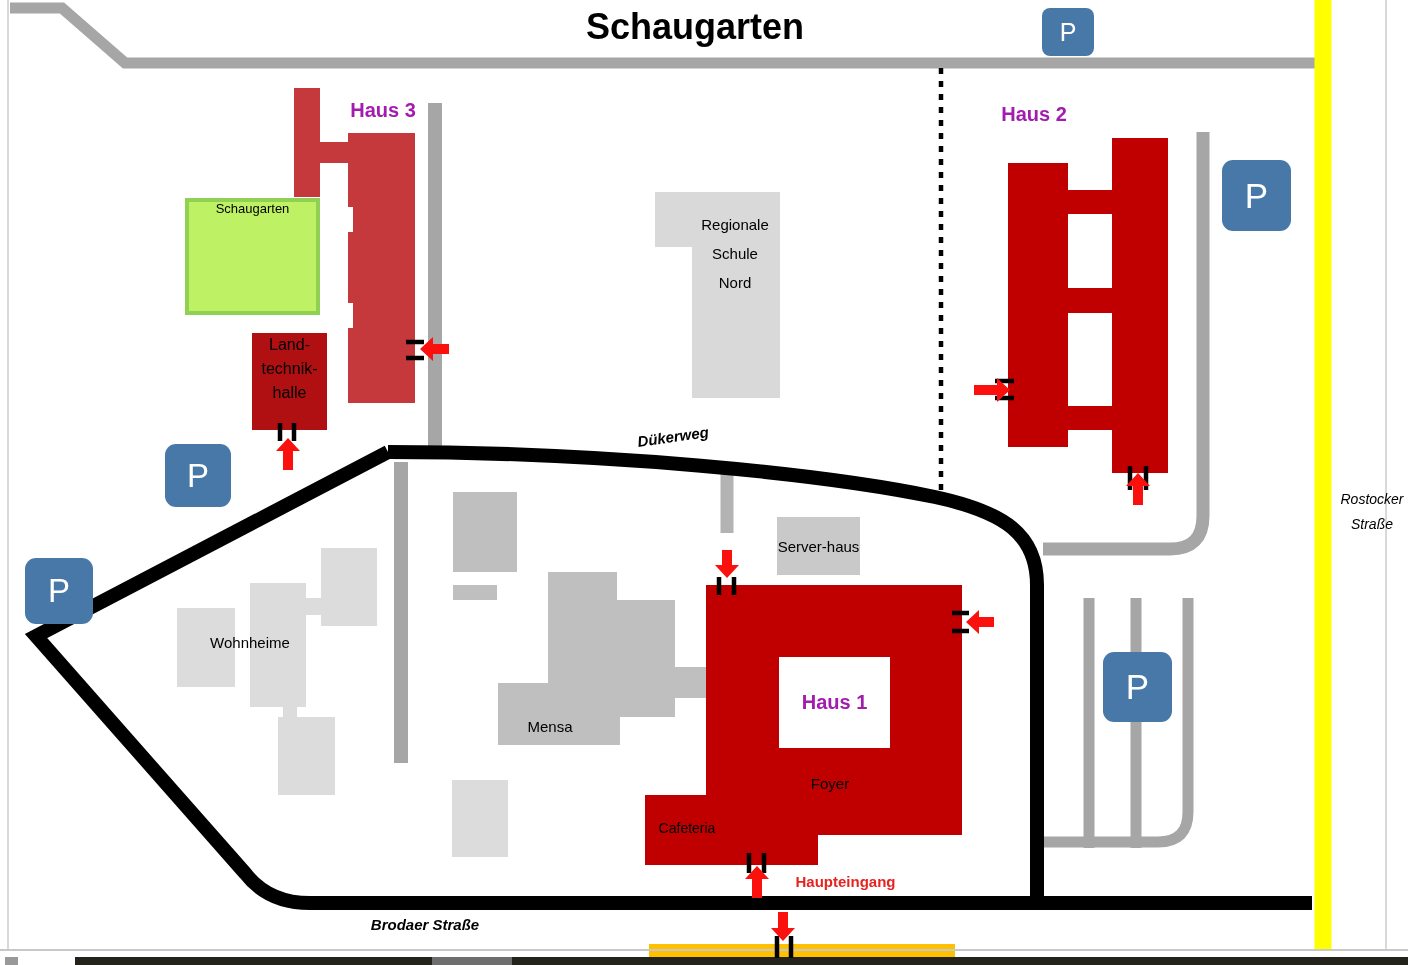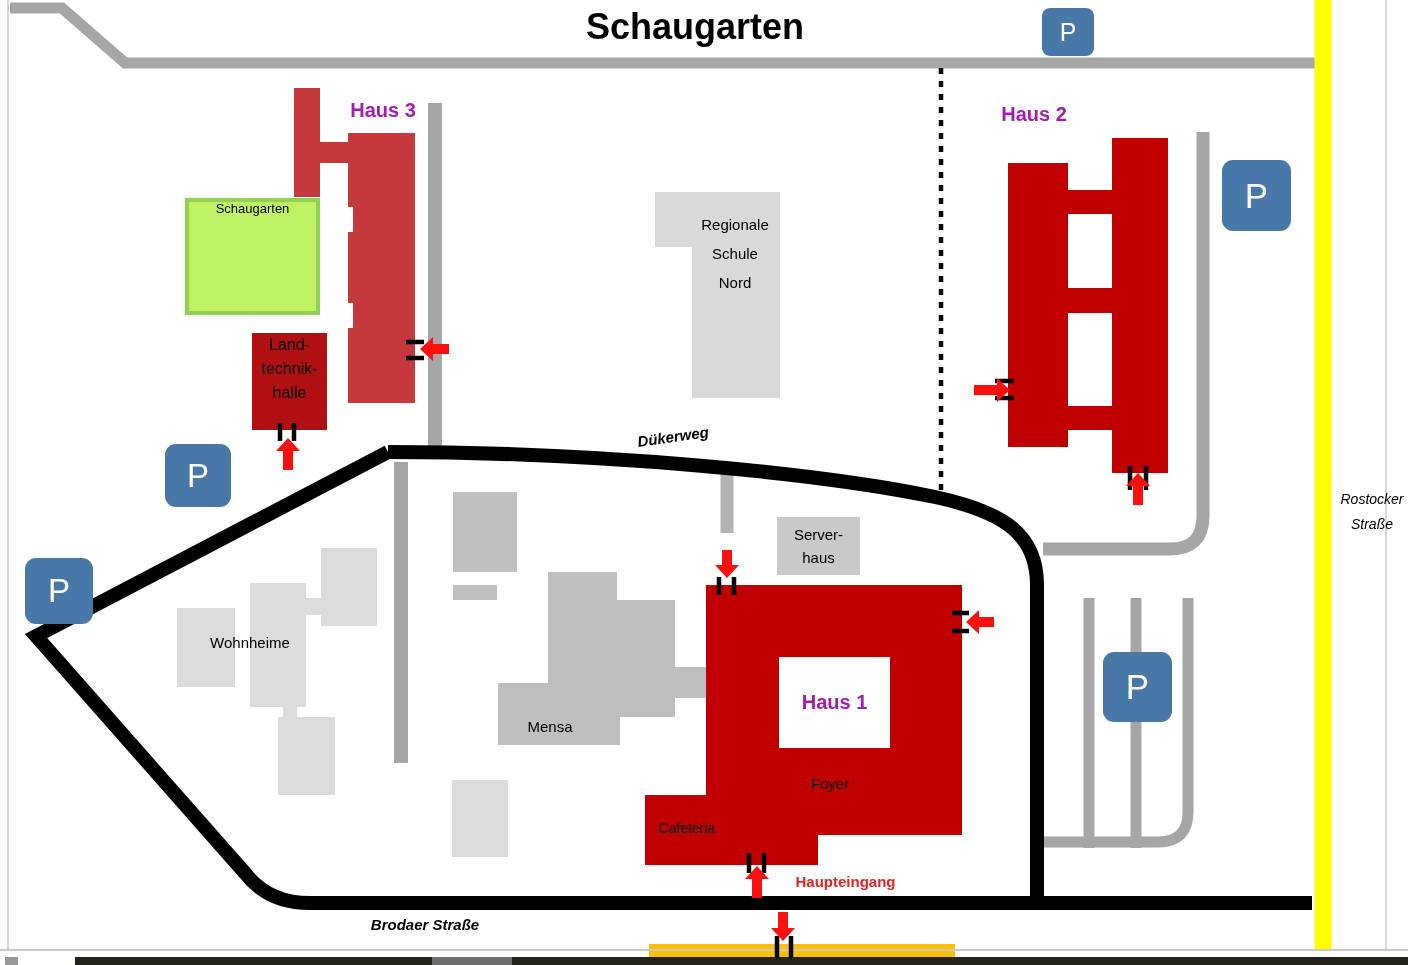--- a/index.html
+++ b/index.html
@@ -100,21 +100,21 @@
   <div class="bld" style="left:278px;top:717px;width:57px;height:78px;background:#DCDCDC;"></div>
 
   <div class="bld" style="left:453px;top:492px;width:64px;height:80px;background:#BFBFBF;"></div>
   <div class="bld" style="left:453px;top:585px;width:44px;height:15px;background:#BFBFBF;"></div>
   <div class="bld" style="left:548px;top:572px;width:69px;height:146px;background:#BFBFBF;"></div>
   <div class="bld" style="left:617px;top:600px;width:58px;height:117px;background:#BFBFBF;"></div>
   <div class="bld" style="left:675px;top:667px;width:33px;height:31px;background:#BFBFBF;"></div>
   <div class="bld" style="left:498px;top:683px;width:122px;height:62px;background:#BFBFBF;"></div>
   <div class="bld" style="left:452px;top:780px;width:56px;height:77px;background:#DCDCDC;"></div>
 
-  <div class="bld" style="left:777px;top:517px;width:83px;height:58px;background:#C9C9C9;display:flex;flex-direction:column;align-items:center;justify-content:center;font-size:15px;line-height:23px;">
+  <div class="bld" style="left:777px;top:517px;width:83px;height:58px;background:#C9C9C9;display:flex;align-items:center;justify-content:center;font-size:15px;line-height:23px;">
     <span>Server-</span>
     <span>haus</span>
   </div>
 
   <div class="bld" style="left:706px;top:585px;width:256px;height:250px;background:#C00000;"></div>
   <div class="bld" style="left:645px;top:795px;width:61px;height:70px;background:#C00000;"></div>
   <div class="bld" style="left:706px;top:835px;width:112px;height:30px;background:#C00000;"></div>
   <div class="bld" style="left:779px;top:657px;width:111px;height:91px;background:#fff;"></div>
 
   <div class="title">Schaugarten</div>

